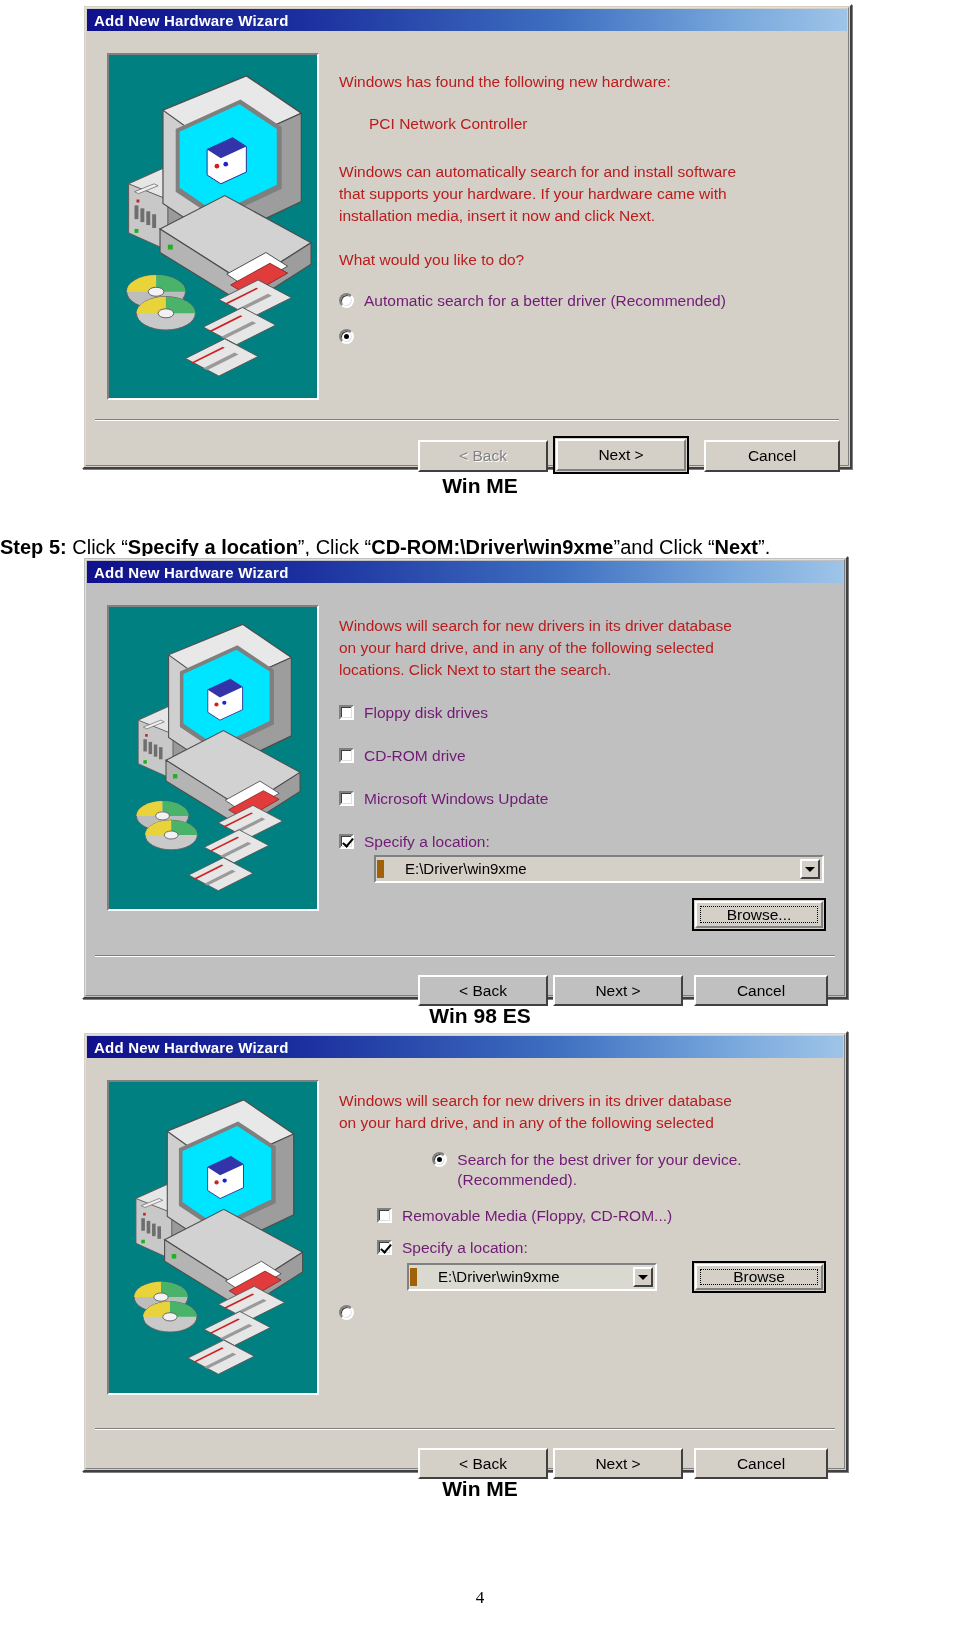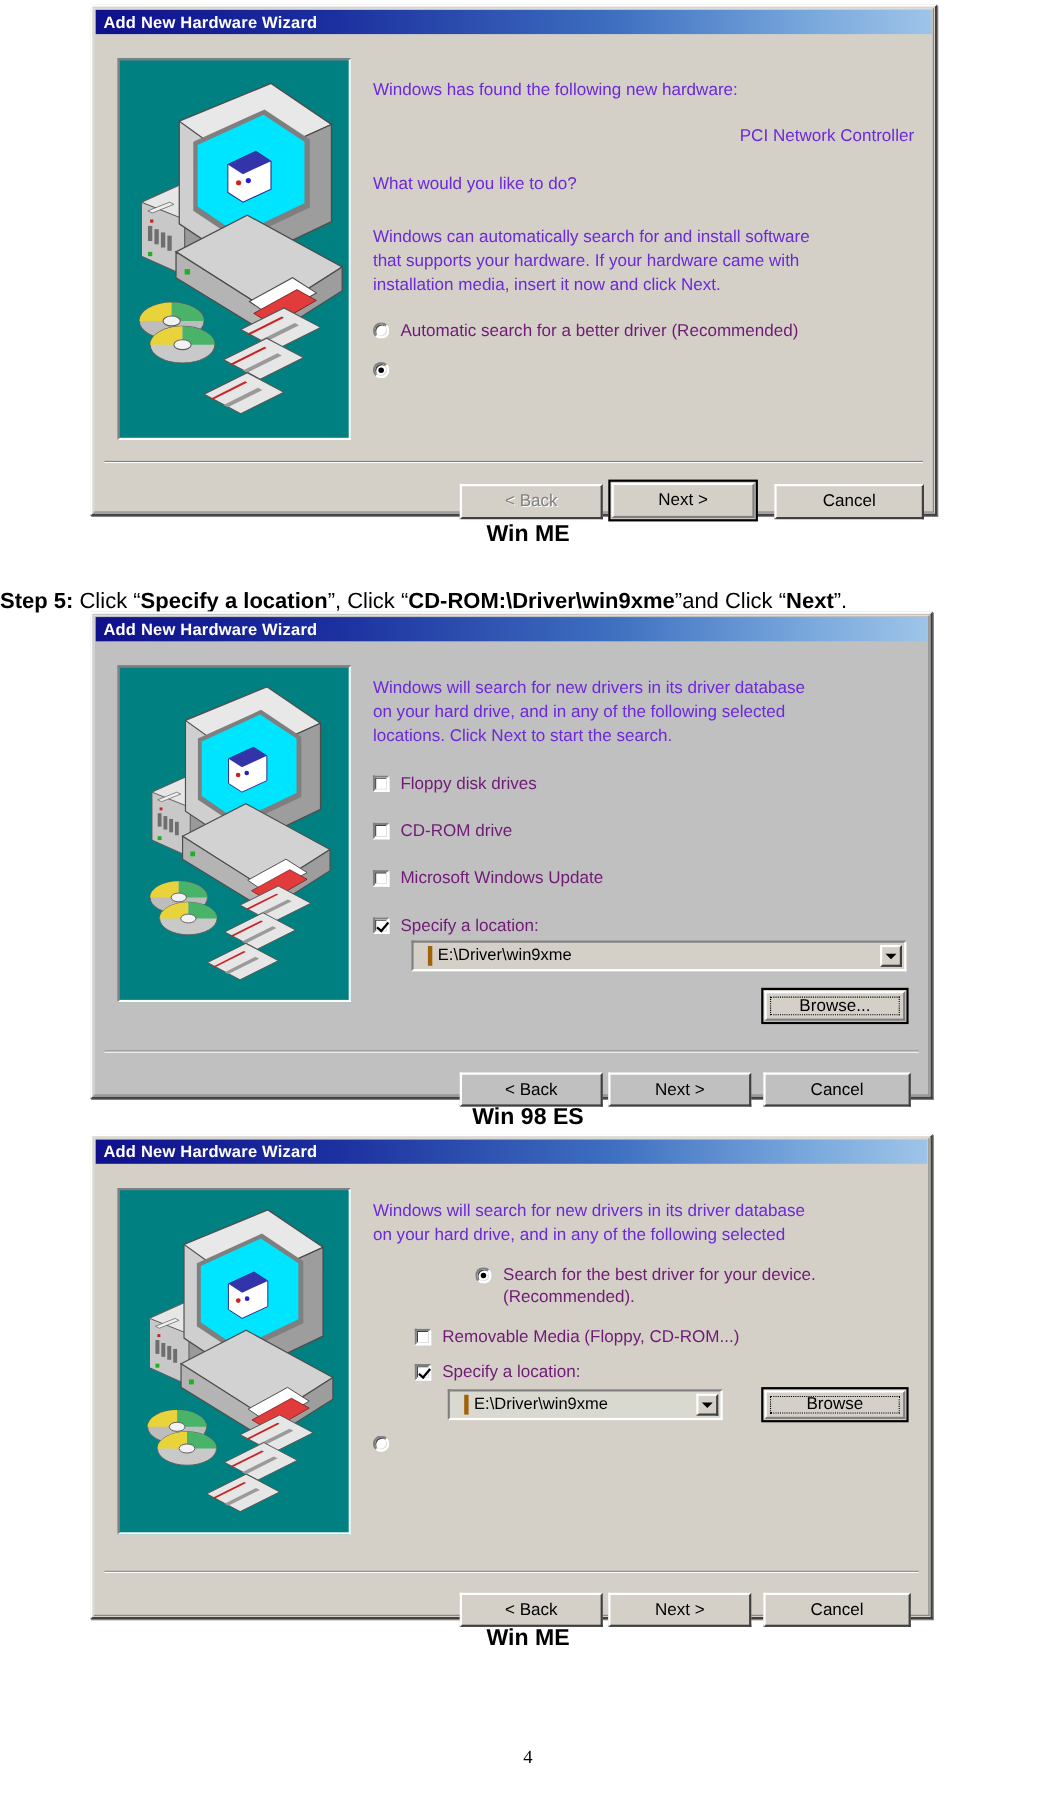--- a/index.html
+++ b/index.html
@@ -64,25 +64,25 @@
     border-bottom: 2px solid #ffffff;
   }
 
   
   .content { position: absolute; }
 
   .ptext {
     font-family: "Liberation Sans", sans-serif;
     font-size: 15.5px;
     line-height: 22px;
-    color: #6d28d9;
+    color: #b91c1c;
     white-space: pre-line;
   }
 
-  .indent-1 { padding-left: 30px; text-align: right; }
+  .indent-1 { padding-left: 30px; }
 
   
   .opt {
     display: flex;
     align-items: flex-start;
     margin-top: 11px;
   }
   .opt .lbl {
     font-size: 15.5px;
     line-height: 20px;
@@ -147,25 +147,25 @@
     border-top: 2px solid #808080;
     border-left: 2px solid #808080;
     border-right: 2px solid #ffffff;
     border-bottom: 2px solid #ffffff;
     display: flex;
     align-items: center;
   }
   .combo.light { background: #d9d9d0; }
   .combo-val {
     flex: 1;
-    padding-left: 5px;
+    padding-left: 21px;
     font-size: 15px;
     color: #000;
-    border-left: 4px solid #a16207;
-    margin-left: 13px;
+    border-left: 7px solid #a16207;
+    margin-left: 1px;
     line-height: 18px;
   }
   .combo-arrow {
     width: 20px; height: calc(100% - 4px);
     margin: 2px;
     background: #d4d0c8;
     border-top: 2px solid #ffffff;
     border-left: 2px solid #ffffff;
     border-right: 2px solid #404040;
     border-bottom: 2px solid #404040;
@@ -328,24 +328,24 @@
             <polygon points="78,308 118,288 152,306 112,326" fill="#e6e6e6" stroke="#555" stroke-width="1"></polygon>
             <polygon points="84,312 116,296 118,297 86,313" fill="#cc2222"></polygon>
             <polygon points="96,318 128,302 132,304 100,320" fill="#9a9a9a"></polygon>
           </g>
         </svg>
       </div>
 
       <div class="content" style="left:252px; top:40px; width:492px;">
         <div class="ptext">Windows has found the following new hardware:</div>
         <div class="ptext indent-1" style="margin-top:20px;">PCI Network Controller</div>
-        <div class="ptext" style="margin-top:22px;">What would you like to do?</div>
         <div class="ptext" style="margin-top:26px;">Windows can automatically search for and install software
 that supports your hardware. If your hardware came with
 installation media, insert it now and click Next.</div>
+        <div class="ptext" style="margin-top:22px;">What would you like to do?</div>
 
         <div class="opt" style="margin-top:20px;">
           <span class="radio"></span>
           <span class="lbl">Automatic search for a better driver (Recommended)</span>
         </div>
 
         <div class="opt" style="margin-top:16px;">
           <span class="radio on"></span>
         </div>
       </div>

